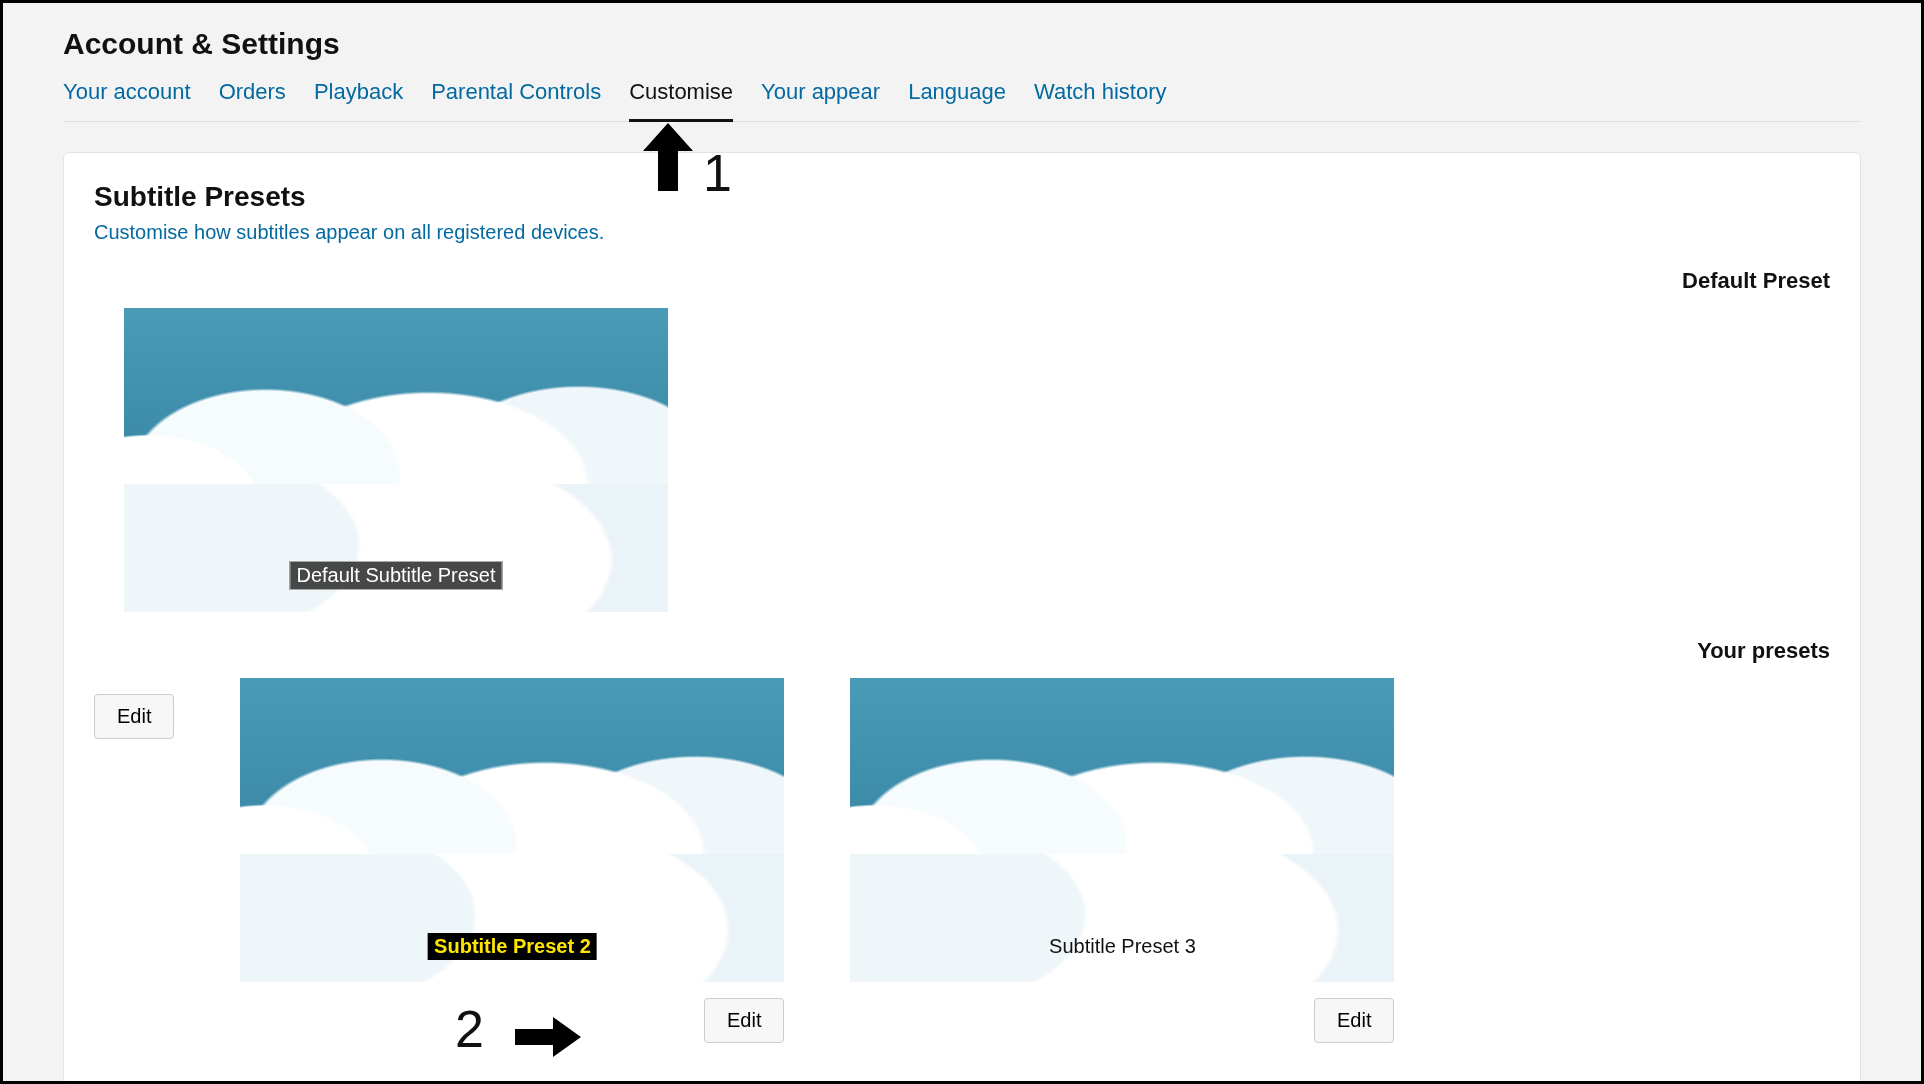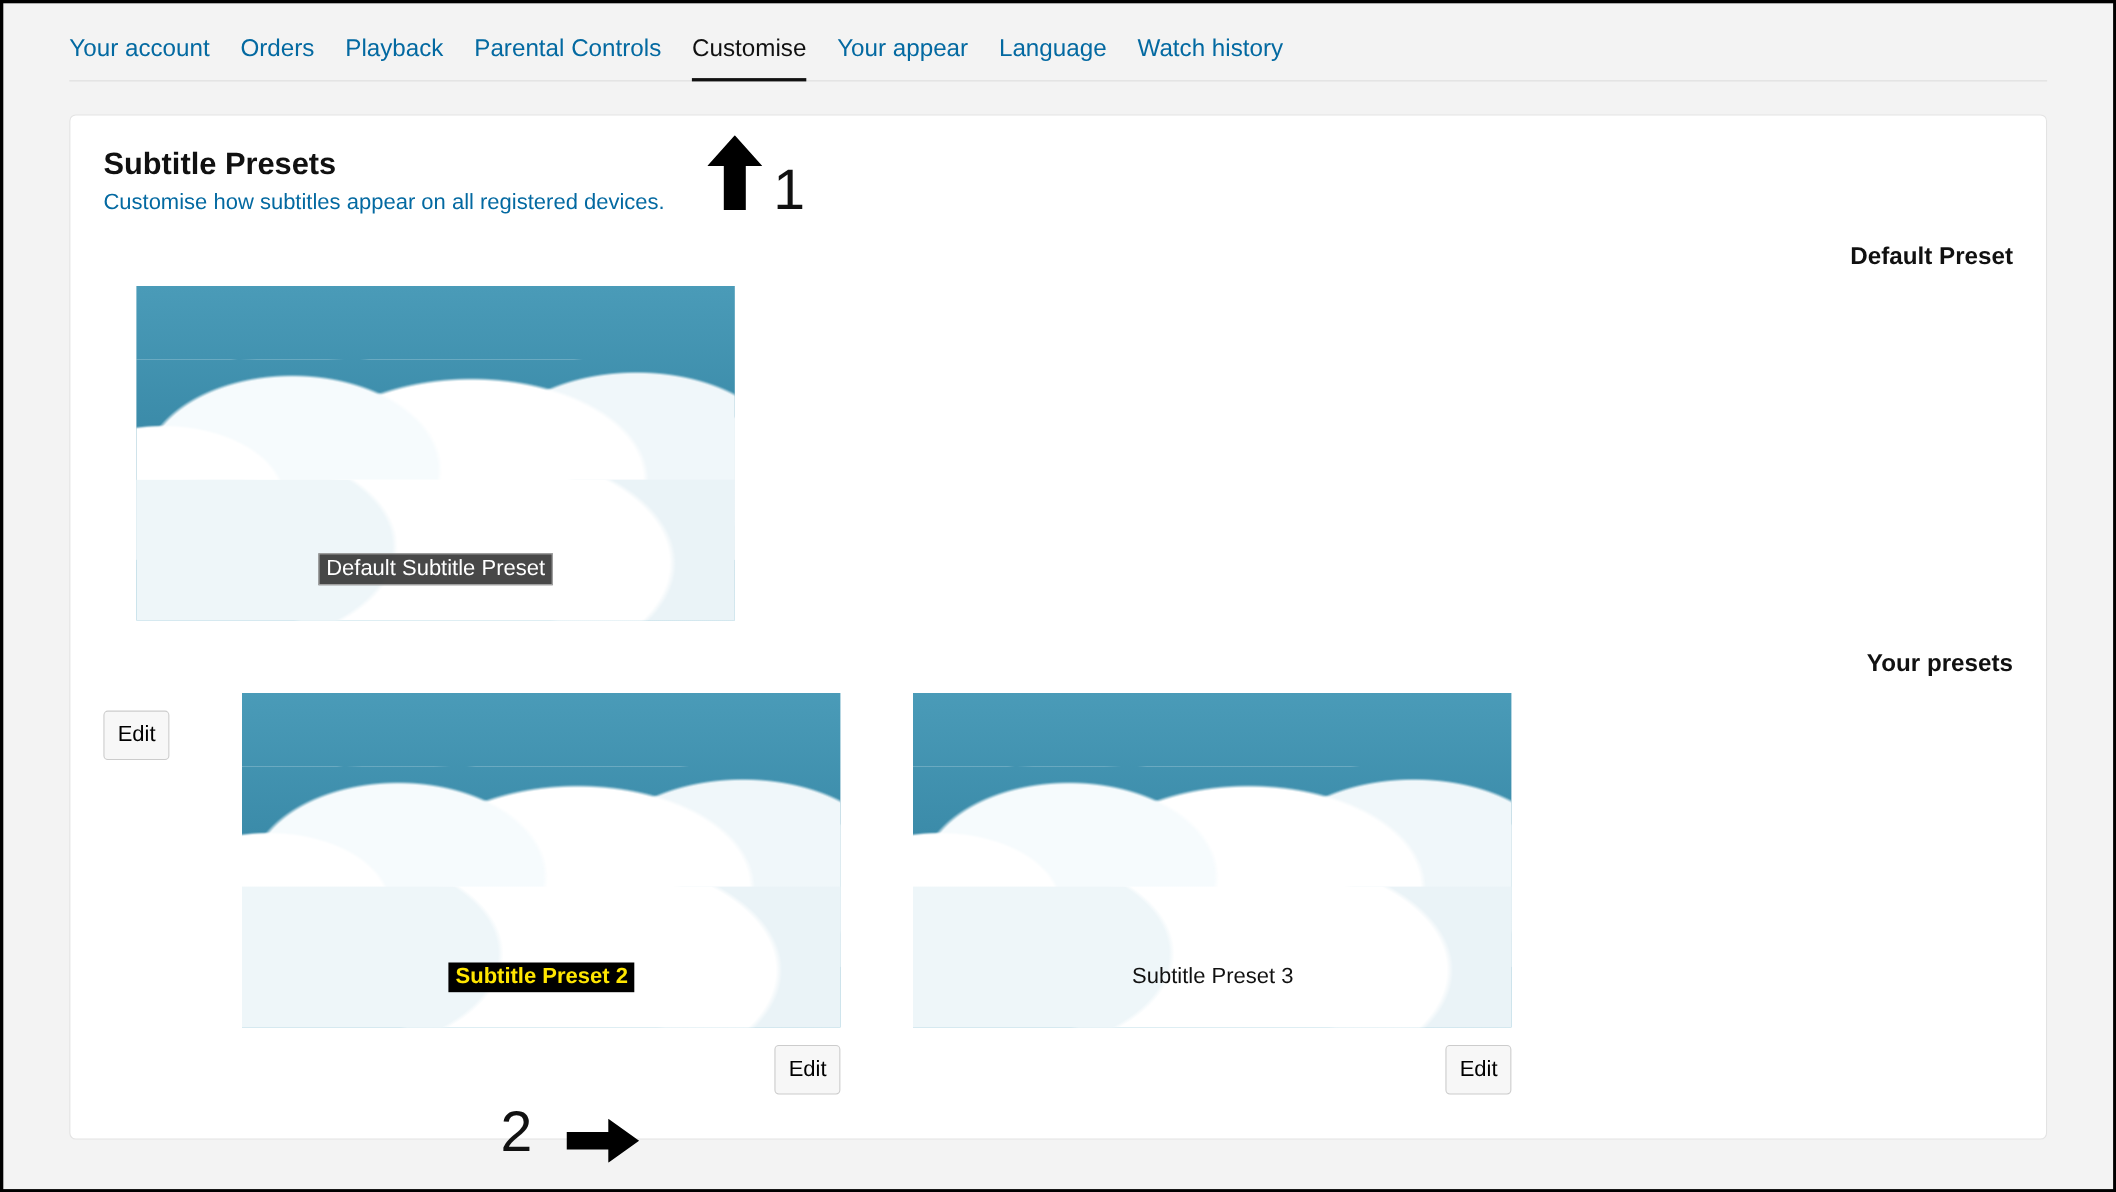--- a/index.html
+++ b/index.html
@@ -102,21 +102,21 @@
     height: 50%;
     bottom: -8%;
     background:
       radial-gradient(ellipse 260px 150px at 20% 40%, #eef6f9 0 60%, transparent 62%),
       radial-gradient(ellipse 300px 170px at 55% 50%, #ffffff 0 60%, transparent 62%),
       radial-gradient(ellipse 260px 150px at 85% 45%, #eaf3f7 0 60%, transparent 62%);
   }
   .caption {
     position: absolute;
     left: 50%;
-    bottom: 32px;
+    bottom: 22px;
     transform: translateX(-50%);
     font-size: 20px;
     padding: 2px 6px;
     white-space: nowrap;
   }
   .cap-default {
     background: rgba(40,40,40,0.85);
     color: #fff;
     border: 1px solid #aaa;
   }
@@ -129,21 +129,21 @@
     background: #000;
     color: #ffe600;
     font-weight: 600;
   }
   .edit-btn {
     margin-top: 16px;
     background: #f7f7f7;
     border: 1px solid #ccc;
     border-radius: 4px;
     font-size: 20px;
-    padding: 10px 12px;
+    padding: 10px 22px;
     cursor: pointer;
   }
   .default-row { margin-bottom: 26px; }
 
   
   .arrow-up {
     position: absolute;
     left: 640px; top: 120px;
     width: 50px; height: 68px;
     pointer-events: none;
@@ -167,20 +167,21 @@
     font-size: 52px;
     font-family: Arial, sans-serif;
     pointer-events: none;
   }
 </style>
 </head>
 <body>
 
 <div class="frame">
   <div class="inner">
+    <h1 class="page-title">Account &amp; Settings</h1>
 
     <nav class="tabs">
       <div class="tab">Your account</div>
       <div class="tab">Orders</div>
       <div class="tab">Playback</div>
       <div class="tab">Parental Controls</div>
       <div class="tab active">Customise</div>
       <div class="tab">Your appear</div>
       <div class="tab">Language</div>
       <div class="tab">Watch history</div>

